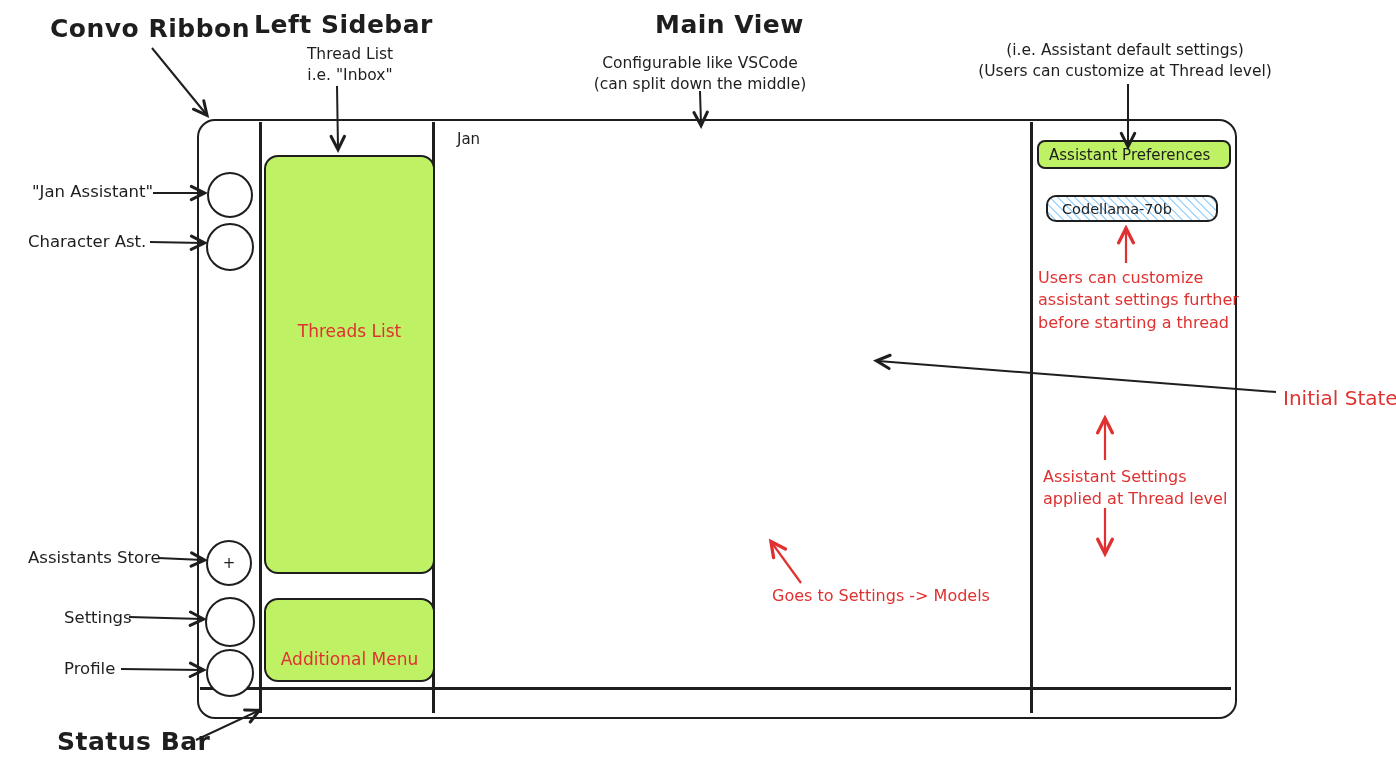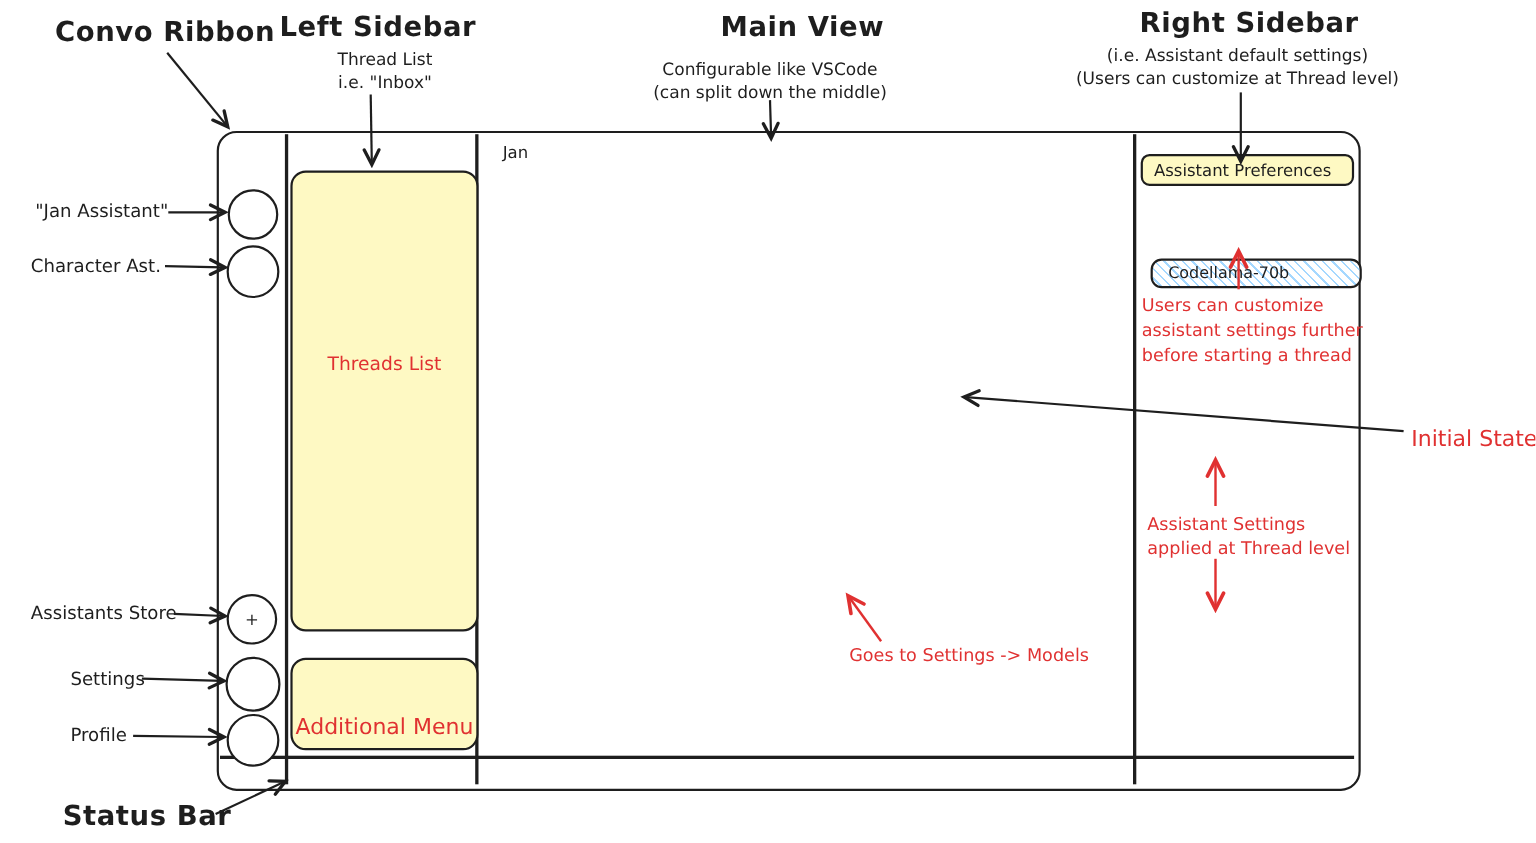--- a/index.html
+++ b/index.html
@@ -18,21 +18,21 @@
     left:197px;top:119px;width:1036px;height:596px;
     border:2.5px solid #1e1e1e;border-radius:18px;background:#fff;
   }
   .vline{width:2.5px;background:#1e1e1e;top:122px;height:591px;z-index:1;}
   .hline{height:2.5px;background:#1e1e1e;left:200px;width:1031px;top:687px;z-index:1;}
   .circle{
     border:2.5px solid #1e1e1e;border-radius:50%;background:#fff;z-index:2;
     display:flex;align-items:center;justify-content:center;font-size:15px;
   }
   .panelbox{
-    border:2.5px solid #1e1e1e;border-radius:14px;background:#fef9c3;z-index:2;
+    border:2.5px solid #1e1e1e;border-radius:14px;background:#bef264;z-index:2;
   }
   .hatch{
     background-image:repeating-linear-gradient(45deg,transparent 0 4.5px,#a5d8ff 4.5px 6px);
     background-color:#fff;
   }
   .centerx{left:50%;transform:translateX(-50%);}
   .flexc{display:flex;align-items:center;justify-content:center;}
   .note-z{z-index:5;}
   #arrows{position:absolute;left:0;top:0;z-index:10;pointer-events:none;}
 </style>
@@ -48,21 +48,20 @@
     <span>Thread List</span><br>
     <span>i.e. "Inbox"</span>
   </div>
 
   <div class="abs callout-title" style="left:655px;top:10px;">Main View</div>
   <div class="abs callout-sub" style="left:565px;top:53px;width:270px;">
     <span>Configurable like VSCode</span><br>
     <span>(can split down the middle)</span>
   </div>
 
-  <div class="abs callout-title" style="left:1036px;top:6px;">Right Sidebar</div>
   <div class="abs callout-sub" style="left:960px;top:40px;width:330px;">
     <span>(i.e. Assistant default settings)</span><br>
     <span>(Users can customize at Thread level)</span>
   </div>
 
   <div class="abs callout-title" style="left:57px;top:727px;">Status Bar</div>
 
   <div class="abs side-label" style="left:32px;top:182px;">"Jan Assistant"</div>
   <div class="abs side-label" style="left:28px;top:232px;">Character Ast.</div>
   <div class="abs side-label" style="left:28px;top:548px;">Assistants Store</div>
@@ -82,33 +81,33 @@
   <div class="abs circle" style="left:206px;top:540px;width:42px;height:42px;">
     <span>+</span>
   </div>
   <div class="abs circle" style="left:205px;top:597px;width:46px;height:46px;"></div>
   <div class="abs circle" style="left:206px;top:649px;width:44px;height:44px;"></div>
 
   <div class="abs panelbox" style="left:264px;top:155px;width:167px;height:415px;text-decoration:underline;">
     <div class="abs red red-note" style="left:0;right:0;top:163px;text-align:center;font-size:17px;">Threads List</div>
   </div>
   <div class="abs panelbox flexc" style="left:264px;top:598px;width:167px;height:80px;">
-    <span class="red red-note" style="font-size:20px;margin-top:39px;">Additional Menu</span>
+    <span class="red red-note" style="font-size:17px;margin-top:39px;">Additional Menu</span>
   </div>
 
   <div class="abs" style="left:457px;top:130px;font-size:15px;z-index:2;">Jan</div>
 
 
   <div class="abs red red-note note-z" style="left:772px;top:585px;">Goes to Settings -&gt; Models</div>
 
   <div class="abs panelbox flexc" style="left:1037px;top:140px;width:194px;height:29px;border-radius:8px;border-width:2px;justify-content:flex-start;padding-left:10px;box-sizing:border-box;">
     <span style="font-size:15px;white-space:nowrap;">Assistant Preferences</span>
   </div>
 
-  <div class="abs panelbox flexc hatch" style="left:1046px;top:195px;width:192px;height:27px;border-radius:10px;border-width:2px;justify-content:flex-start;padding-left:14px;box-sizing:border-box;margin-top:40px;">
+  <div class="abs panelbox flexc hatch" style="left:1046px;top:195px;width:172px;height:27px;border-radius:10px;border-width:2px;justify-content:flex-start;padding-left:14px;box-sizing:border-box;">
     <span style="font-size:14.5px;white-space:nowrap;">Codellama-70b</span>
   </div>
 
   <div class="abs red red-note note-z" style="left:1043px;top:466px;">
     <span>Assistant Settings</span><br>
     <span>applied at Thread level</span>
   </div>
 
   <div class="abs red red-note note-z" style="left:1038px;top:267px;">
     <span>Users can customize</span><br>

